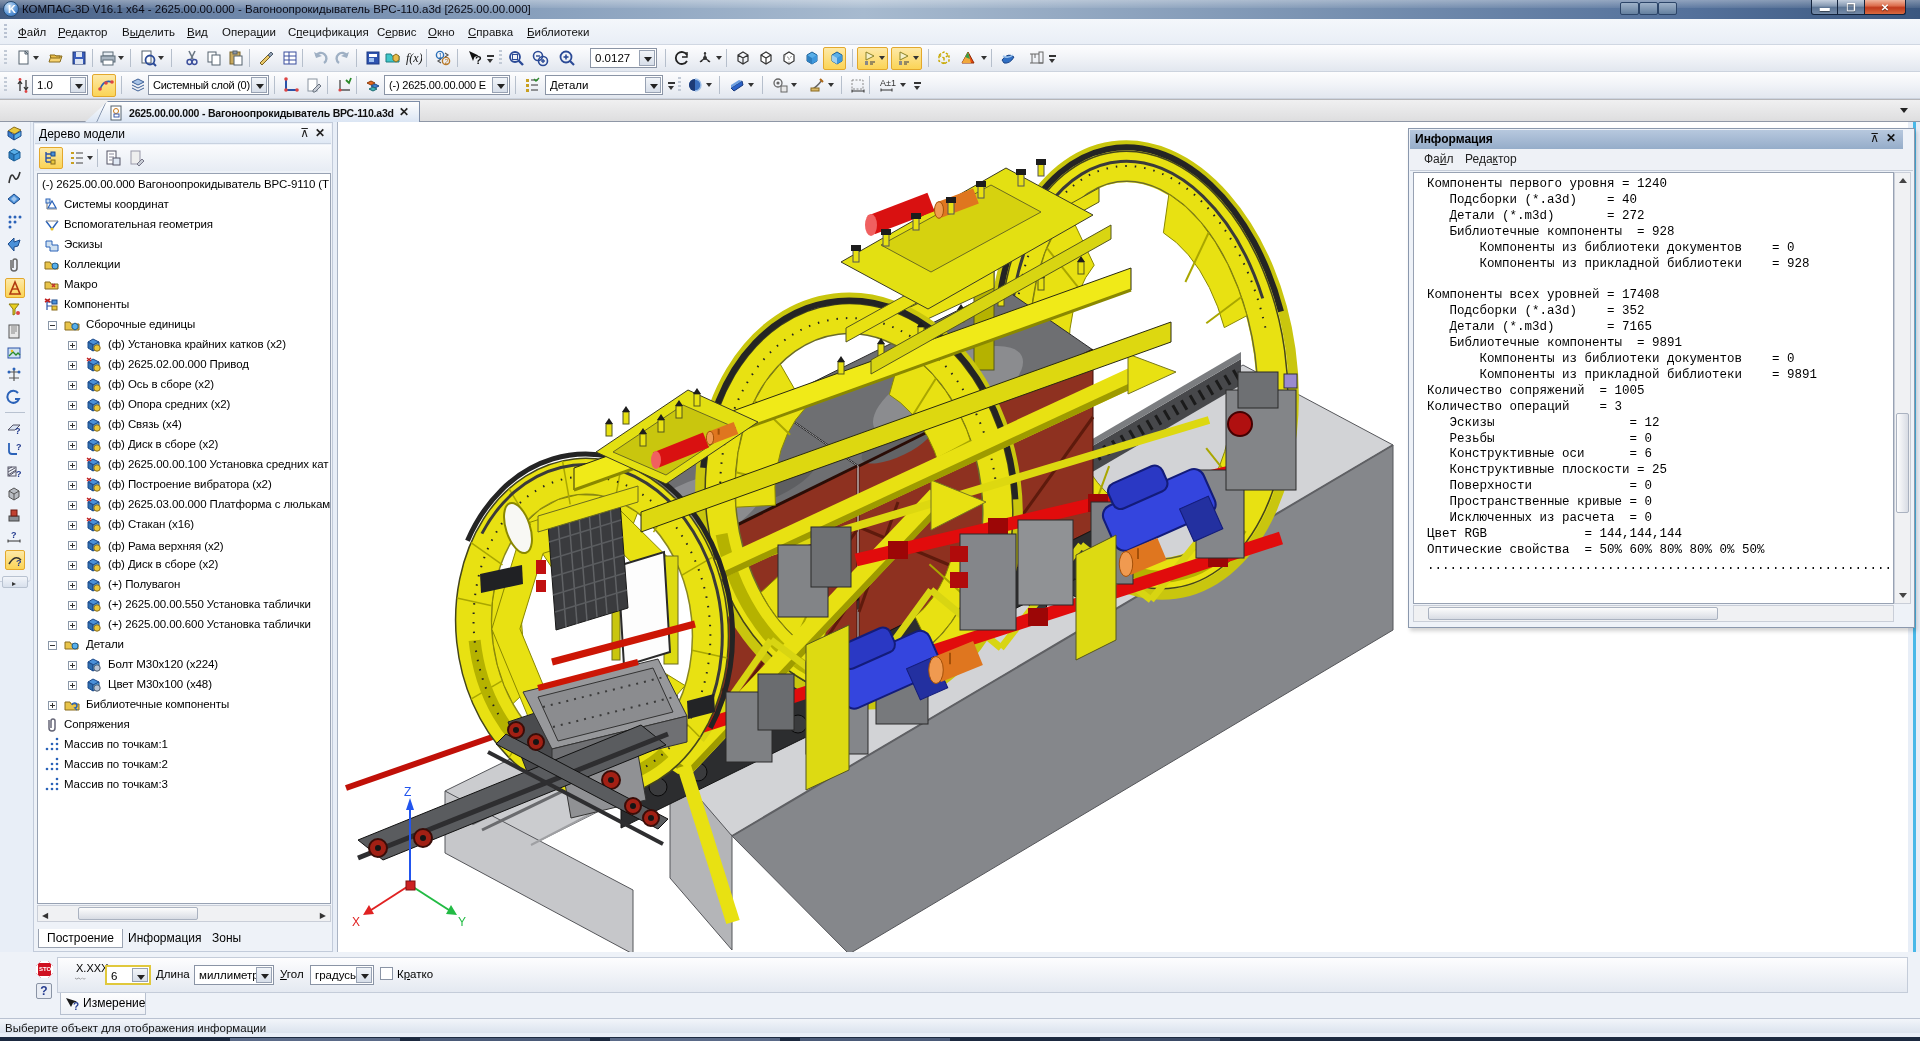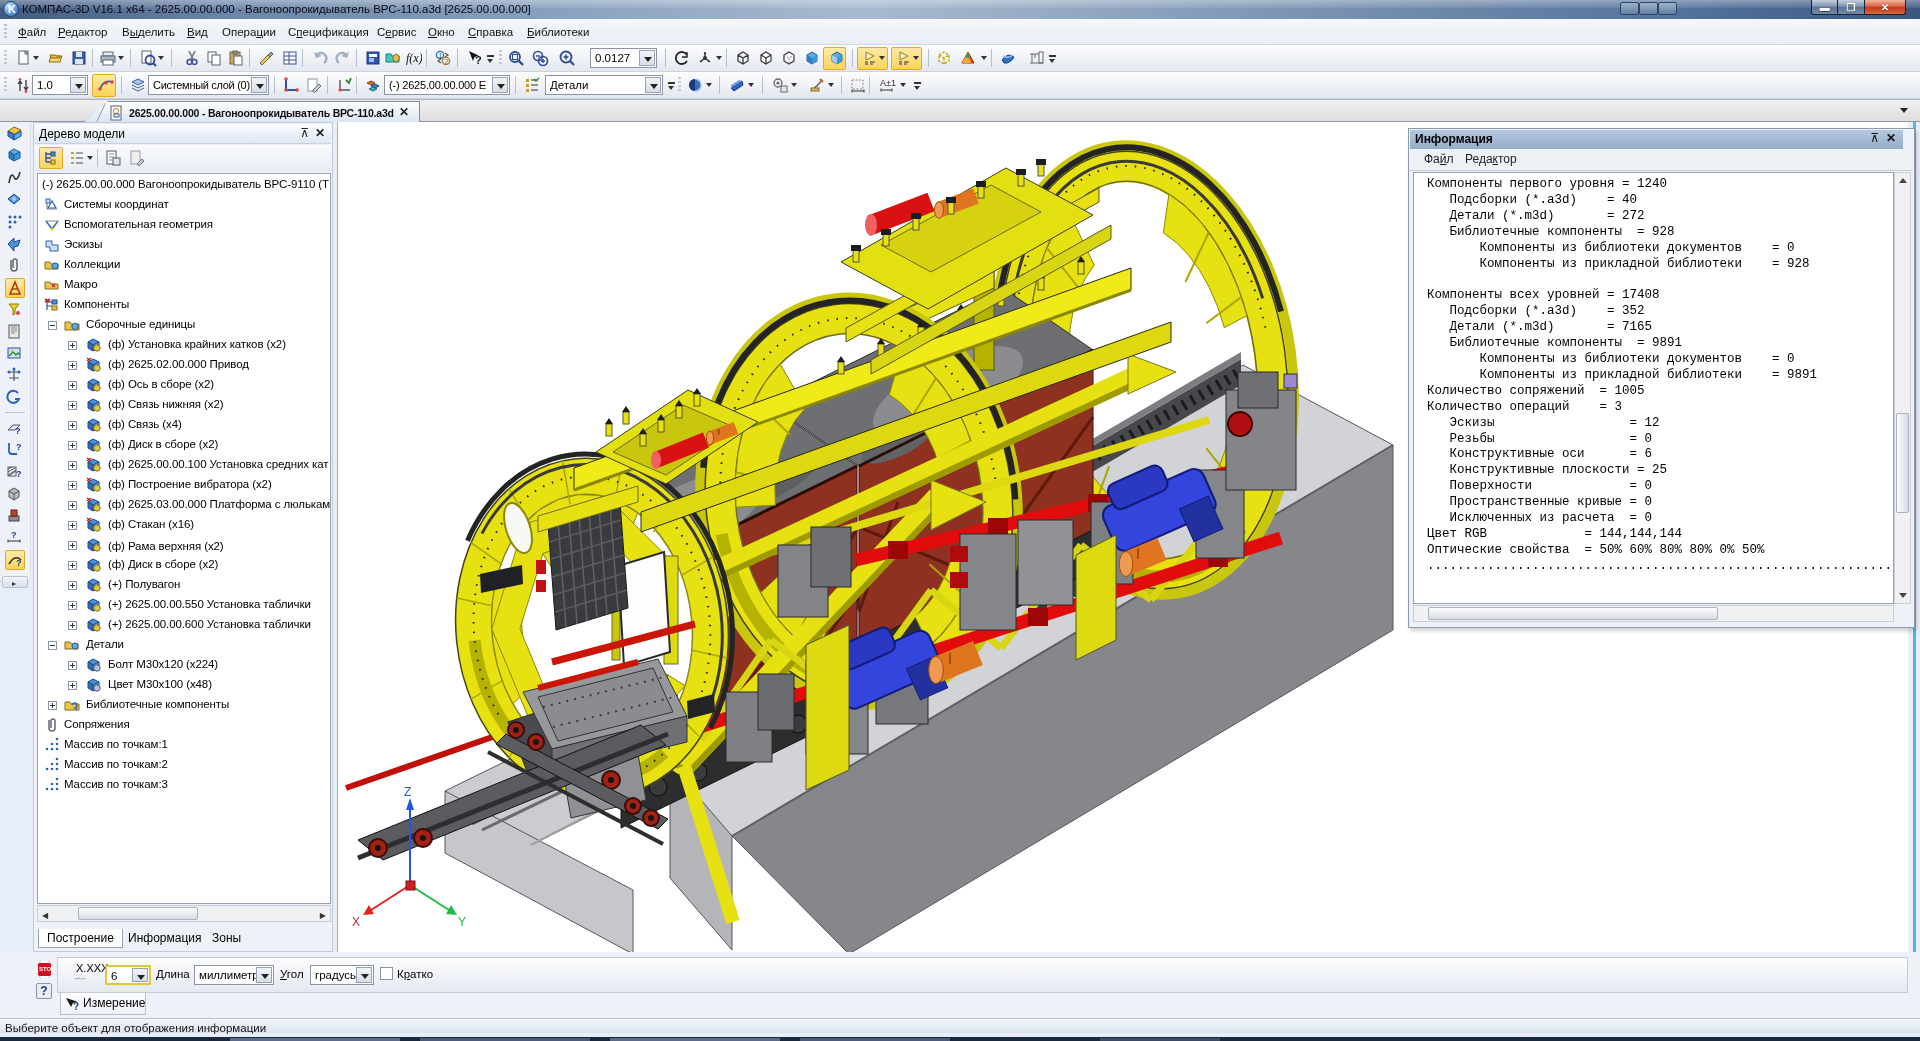--- a/index.html
+++ b/index.html
@@ -1053,21 +1053,21 @@
           <div class="titem" style="left:70px;top:204px">(ф) Ось в сборе (x2)</div>
           <div style="position:absolute;left:30px;top:227px;width:9px;height:9px;background:#fff;border:1px solid #8a97a8"></div>
           <div style="position:absolute;left:32px;top:231px;width:5px;height:1px;background:#333"></div>
           <div style="position:absolute;left:34px;top:229px;width:1px;height:5px;background:#333"></div>
           <svg style="position:absolute;left:48px;top:223px" width="16" height="16" viewBox="0 0 16 16">
             <path d="M2 5 l5 -3 6 3 -5 3 z" fill="#4a90d8" stroke="#1c4a8a"></path>
             <path d="M2 5 l5 3 v6 l-5 -3 z" fill="#2e6fb0" stroke="#1c4a8a"></path>
             <path d="M7 8 l6 -3 v6 l-6 3 z" fill="#58aee8" stroke="#1c4a8a"></path>
             <circle cx="11" cy="11" r="3.2" fill="#e8c83c" stroke="#8a6d1c"></circle>
           </svg>
-          <div class="titem" style="left:70px;top:224px">(ф) Связь нижняя (x2)</div>
+          <div class="titem" style="left:70px;top:224px">(ф) Опора средних (x2)</div>
           <div style="position:absolute;left:30px;top:247px;width:9px;height:9px;background:#fff;border:1px solid #8a97a8"></div>
           <div style="position:absolute;left:32px;top:251px;width:5px;height:1px;background:#333"></div>
           <div style="position:absolute;left:34px;top:249px;width:1px;height:5px;background:#333"></div>
           <svg style="position:absolute;left:48px;top:243px" width="16" height="16" viewBox="0 0 16 16">
             <path d="M2 5 l5 -3 6 3 -5 3 z" fill="#4a90d8" stroke="#1c4a8a"></path>
             <path d="M2 5 l5 3 v6 l-5 -3 z" fill="#2e6fb0" stroke="#1c4a8a"></path>
             <path d="M7 8 l6 -3 v6 l-6 3 z" fill="#58aee8" stroke="#1c4a8a"></path>
             <circle cx="11" cy="11" r="3.2" fill="#e8c83c" stroke="#8a6d1c"></circle>
           </svg>
           <div class="titem" style="left:70px;top:244px">(ф) Связь (x4)</div>

